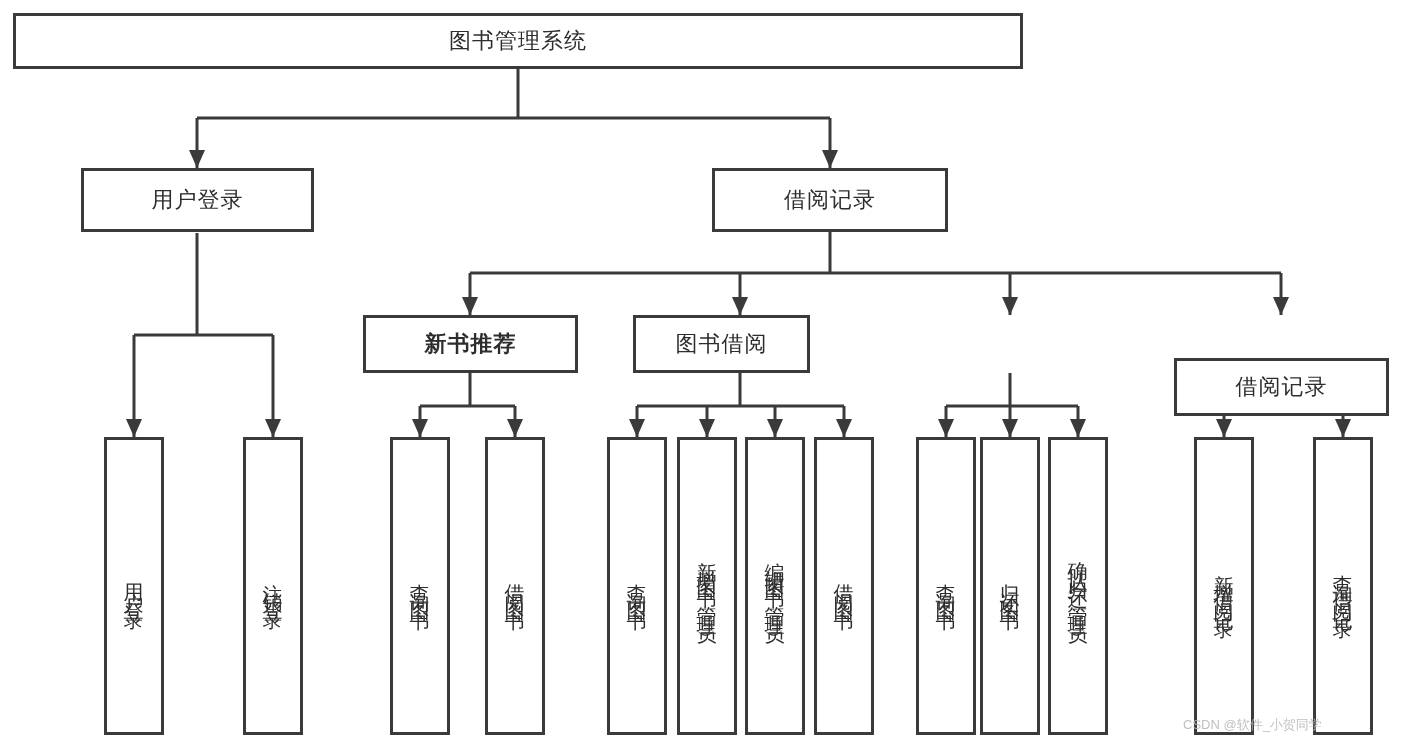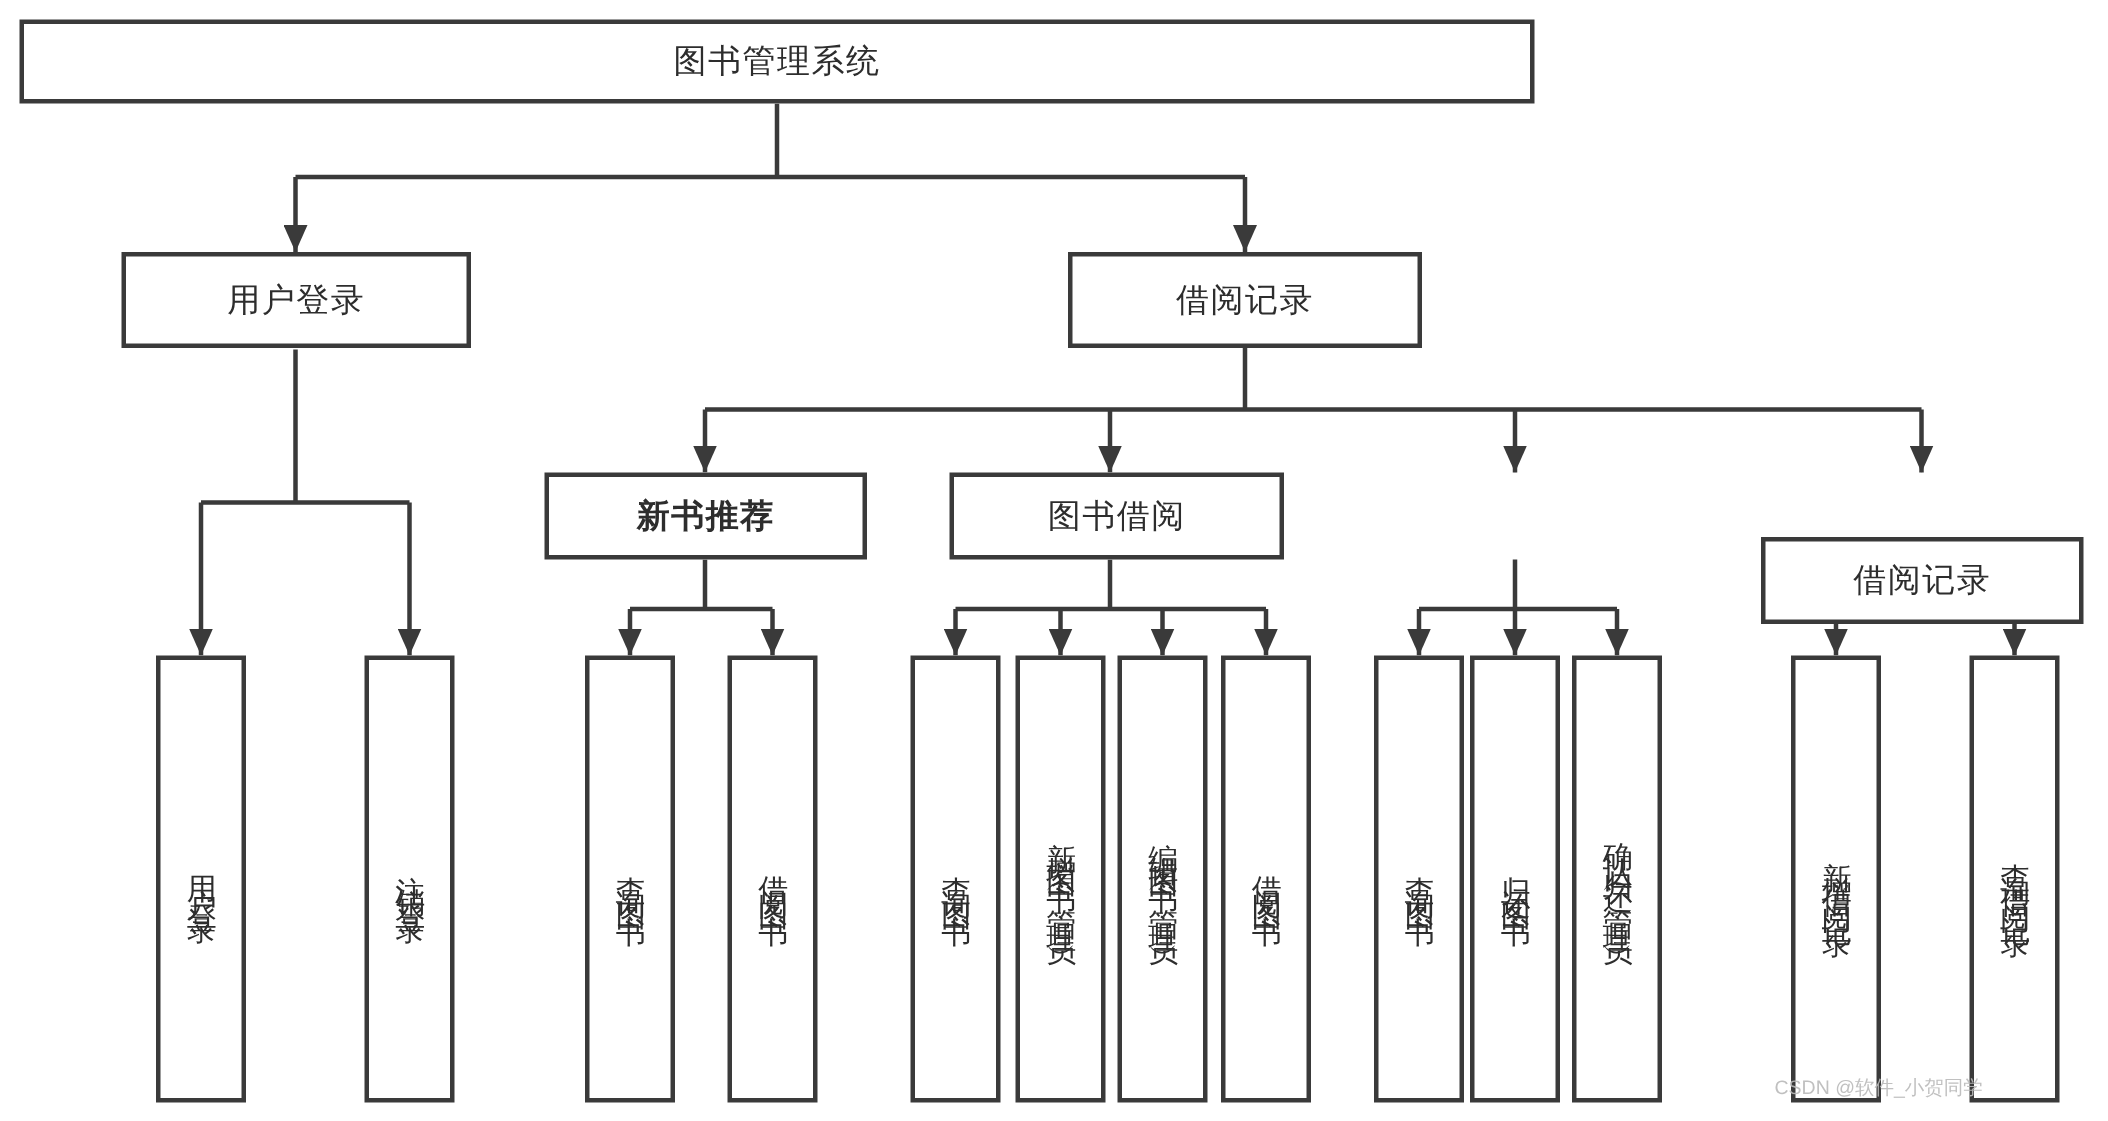--- a/index.html
+++ b/index.html
@@ -104,21 +104,21 @@
   <div class="node h" style="left:81px; top:168px; width:233px; height:64px;">
     <span>用户登录</span>
   </div>
   <div class="node h" style="left:712px; top:168px; width:236px; height:64px;">
     <span>借阅记录</span>
   </div>
 
   <div class="node h" style="left:363px; top:315px; width:215px; height:58px;font-weight:bold;">
     <span>新书推荐</span>
   </div>
-  <div class="node h" style="left:633px; top:315px; width:223px; height:58px;">
+  <div class="node h" style="left:633px; top:315px; width:177px; height:58px;">
     <span>图书借阅</span>
   </div>
   <div class="node h" style="left:1174px; top:315px; width:215px; height:58px;margin-top:43px;">
     <span>借阅记录</span>
   </div>
 
   <div class="node v" style="left:104px; top:437px; width:60px; height:298px;">
     <span>用户登录</span>
   </div>
   <div class="node v" style="left:243px; top:437px; width:60px; height:298px;">

